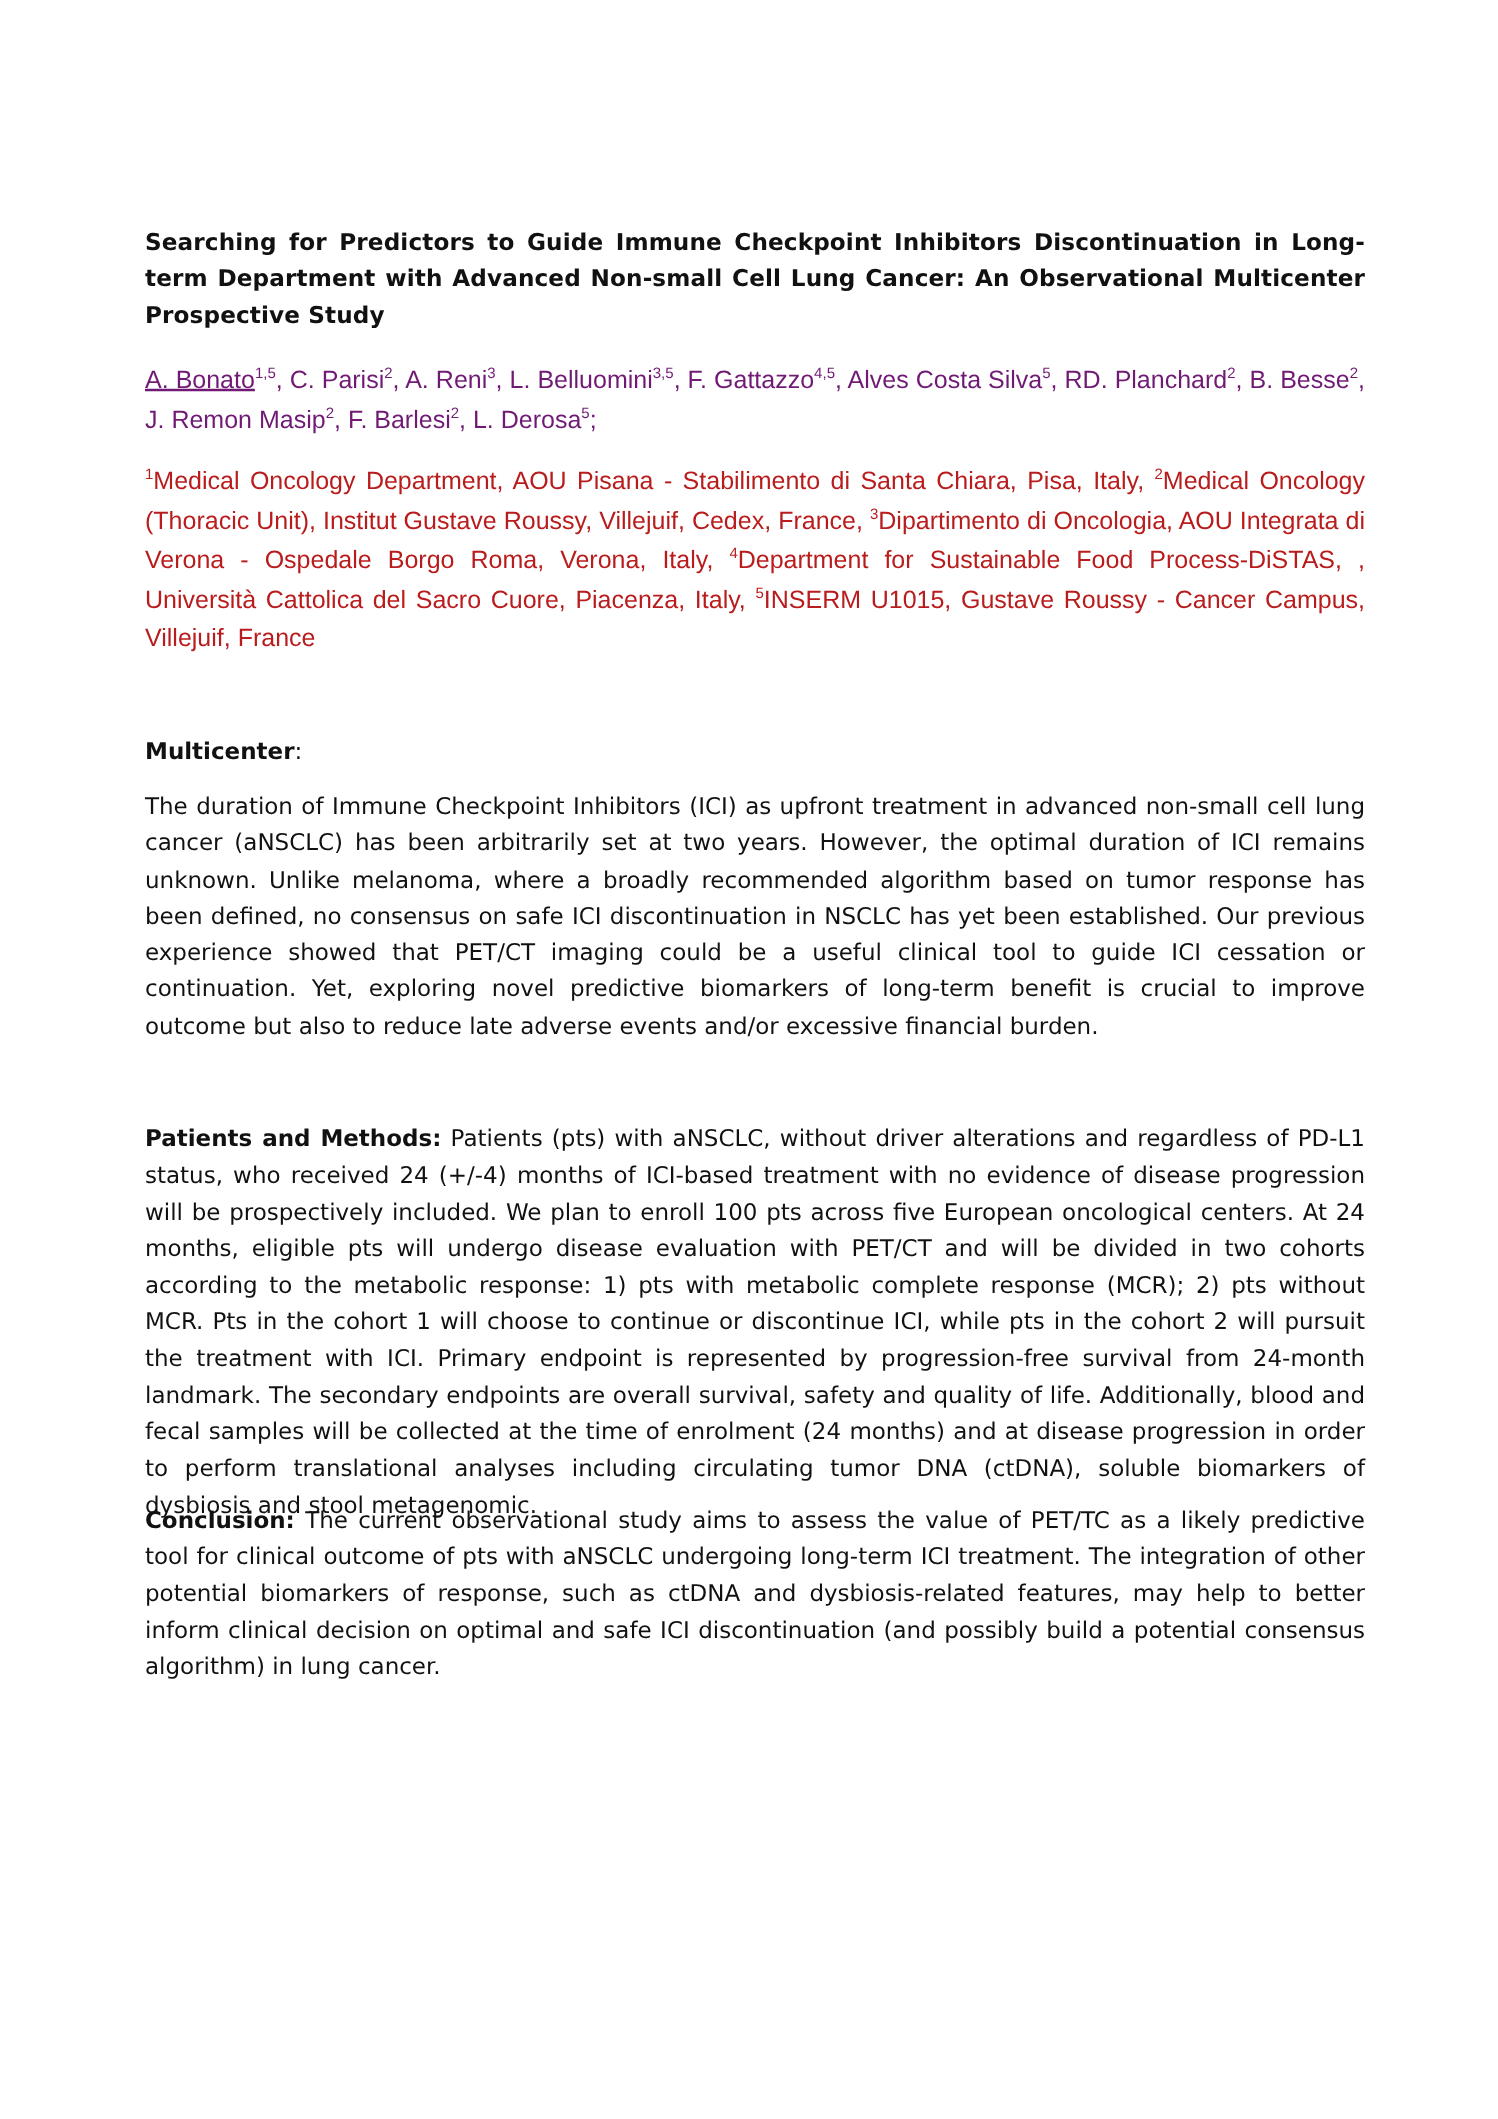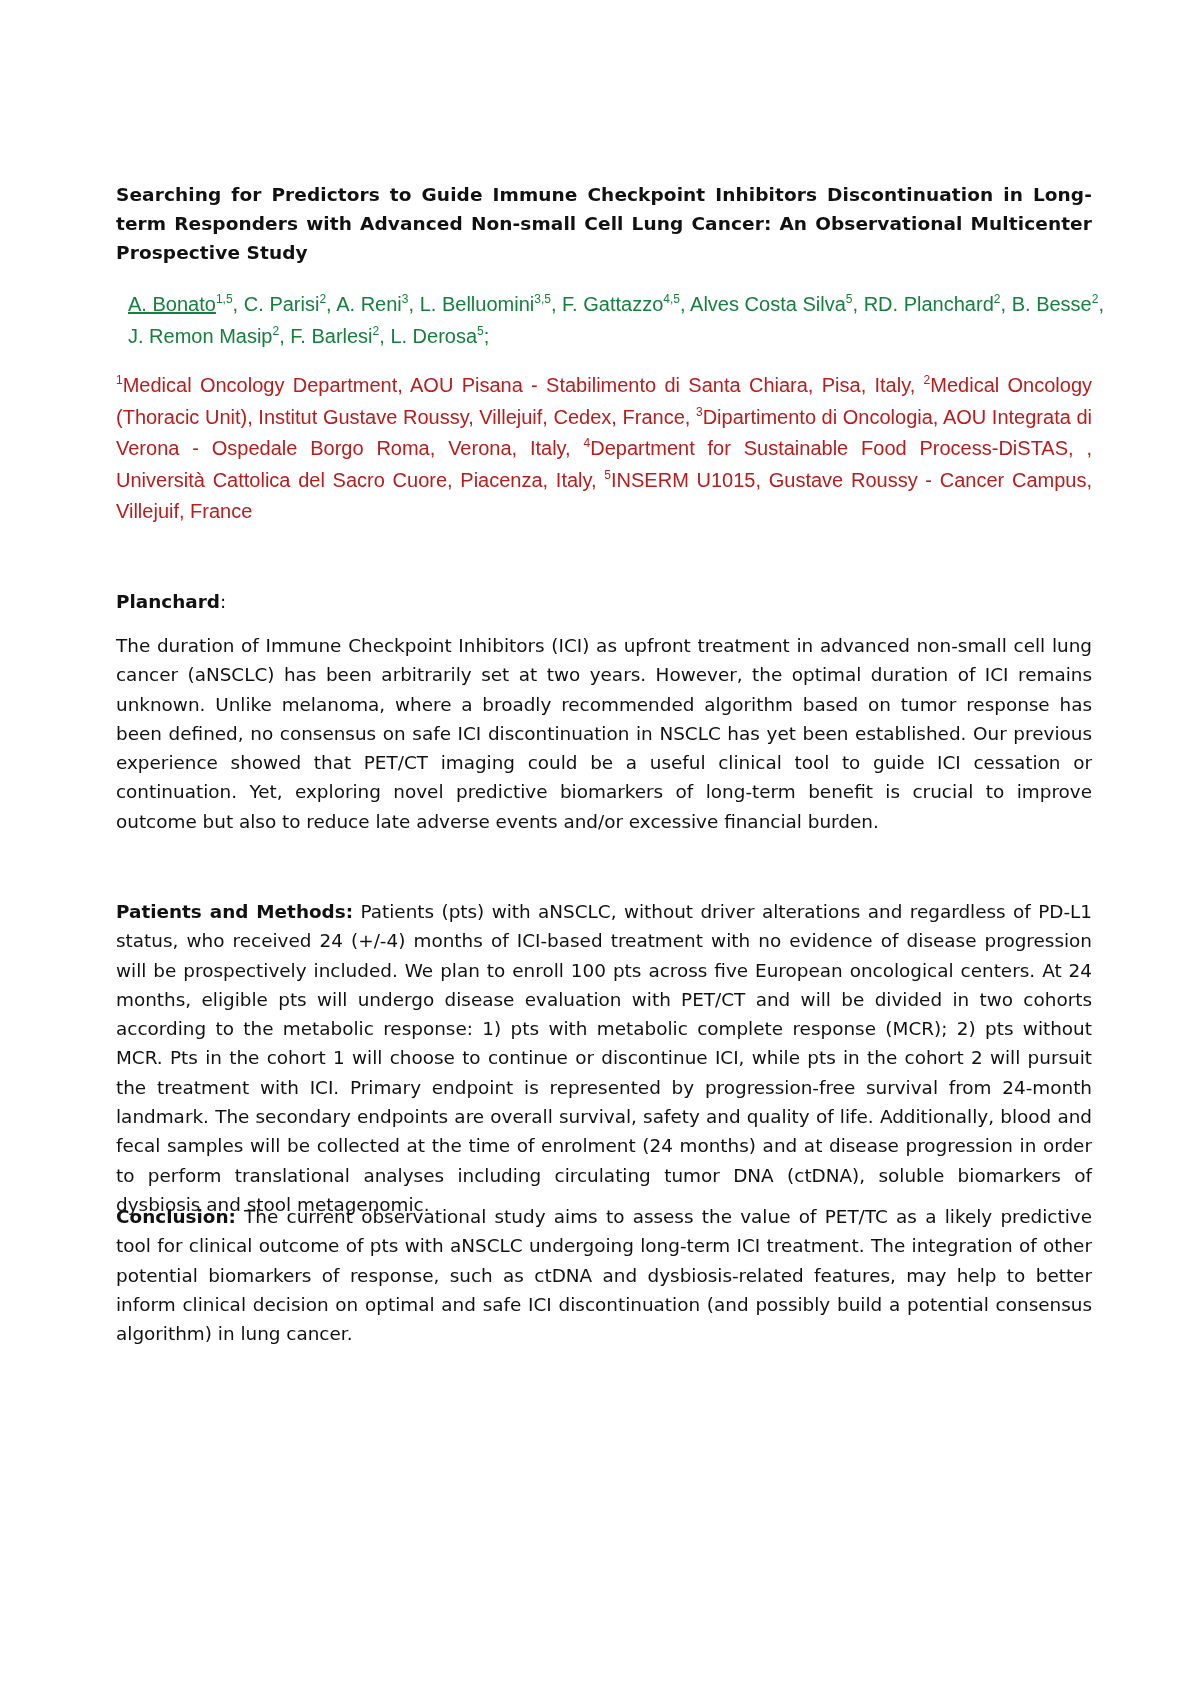--- a/index.html
+++ b/index.html
@@ -7,21 +7,21 @@
   .page { position: absolute; left: 116px; top: 0; width: 976px; color: #000; }
   .title {
     position: absolute; top: 180px; left: 0; width: 976px;
     font-family: "DejaVu Sans", sans-serif; font-weight: bold;
     font-size: 18.5px; line-height: 29px; text-align: justify; color: #111;
     letter-spacing: 0.1px;
   }
   .authors {
     position: absolute; top: 288px; left: 0; width: 976px;
     font-family: "Liberation Sans", sans-serif; font-size: 20px; line-height: 32px;
-    color: #15803d; text-align: justify; margin-left: 12px;
+    color: #701a75; text-align: justify;
   }
   .authors .presenting { text-decoration: underline; }
   .affiliations {
     position: absolute; top: 370px; left: 0; width: 976px;
     font-family: "Liberation Sans", sans-serif; font-size: 20px; line-height: 31.5px;
     color: #b91c1c; text-align: justify;
   }
   sup { font-size: 12px; line-height: 0; vertical-align: super; }
   .section {
     position: absolute; left: 0; width: 976px;
@@ -32,39 +32,39 @@
   .bg-heading { top: 587px; }
   .bg-body { top: 631px; }
   .methods { top: 897px; }
   .conclusion { top: 1190px; margin-top: 12px; }
 </style>
 </head>
 <body>
 
 <div class="page">
 
-  <div class="title">Searching for Predictors to Guide Immune Checkpoint Inhibitors Discontinuation in Long-term Responders with Advanced Non-small Cell Lung Cancer: An Observational Multicenter Prospective Study</div>
+  <div class="title">Searching for Predictors to Guide Immune Checkpoint Inhibitors Discontinuation in Long-term Department with Advanced Non-small Cell Lung Cancer: An Observational Multicenter Prospective Study</div>
 
   <div class="authors">
     <span><span class="presenting">A. Bonato</span><sup>1,5</sup><span>, </span></span>
     <span><span>C. Parisi</span><sup>2</sup><span>, </span></span>
     <span><span>A. Reni</span><sup>3</sup><span>, </span></span>
     <span><span>L. Belluomini</span><sup>3,5</sup><span>, </span></span>
     <span><span>F. Gattazzo</span><sup>4,5</sup><span>, </span></span>
     <span><span>Alves Costa Silva</span><sup>5</sup><span>,  </span></span>
     <span><span>RD. Planchard</span><sup>2</sup><span>, </span></span>
     <span><span>B. Besse</span><sup>2</sup><span>,  </span></span>
     <span><span>J. Remon Masip</span><sup>2</sup><span>, </span></span>
     <span><span>F. Barlesi</span><sup>2</sup><span>, </span></span>
     <span><span>L. Derosa</span><sup>5</sup><span>;</span></span>
   </div>
 
   <div class="affiliations"><sup>1</sup><span>Medical Oncology Department, AOU Pisana - Stabilimento di Santa Chiara, Pisa, Italy, </span><sup>2</sup><span>Medical Oncology (Thoracic Unit), Institut Gustave Roussy, Villejuif, Cedex, France, </span><sup>3</sup><span>Dipartimento di Oncologia, AOU Integrata di Verona - Ospedale Borgo Roma, Verona, Italy, </span><sup>4</sup><span>Department for Sustainable Food Process-DiSTAS, , Università Cattolica del Sacro Cuore, Piacenza, Italy, </span><sup>5</sup><span>INSERM U1015, Gustave Roussy - Cancer Campus, Villejuif, France</span></div>
 
-  <div class="section bg-heading"><b>Planchard</b><span>:</span></div>
+  <div class="section bg-heading"><b>Multicenter</b><span>:</span></div>
 
   <div class="section bg-body">The duration of Immune Checkpoint Inhibitors (ICI) as upfront treatment in advanced non-small cell lung cancer (aNSCLC) has been arbitrarily set at two years. However, the optimal duration of ICI remains unknown. Unlike melanoma, where a broadly recommended algorithm based on tumor response has been defined, no consensus on safe ICI discontinuation in NSCLC has yet been established. Our previous experience showed that PET/CT imaging could be a useful clinical tool to guide ICI cessation or continuation. Yet, exploring novel predictive biomarkers of long-term benefit is crucial to improve outcome but also to reduce late adverse events and/or excessive financial burden.</div>
 
   <div class="section methods"><b>Patients and Methods:</b><span> Patients (pts) with aNSCLC, without driver alterations and regardless of PD-L1 status, who received 24 (+/-4) months of ICI-based treatment with no evidence of disease progression will be prospectively included. We plan to enroll 100 pts across five European oncological centers.  At 24 months, eligible pts will undergo disease evaluation with PET/CT and will be divided in two cohorts according to the metabolic response: 1) pts with metabolic complete response (MCR); 2) pts without MCR. Pts in the cohort 1 will choose to continue or discontinue ICI, while pts in the cohort 2 will pursuit the treatment with ICI. Primary endpoint is represented by progression-free survival from 24-month landmark. The secondary endpoints are overall survival, safety and quality of life. Additionally, blood and fecal samples will be collected at the time of enrolment (24 months) and at disease progression in order to perform translational analyses including circulating tumor DNA (ctDNA), soluble biomarkers of dysbiosis and stool metagenomic.</span></div>
 
   <div class="section conclusion"><b>Conclusion:</b><span> The current observational study aims to assess the value of PET/TC as a likely predictive tool for clinical outcome of pts with aNSCLC undergoing long-term ICI treatment. The integration of other potential biomarkers of response, such as ctDNA and dysbiosis-related features, may help to better inform clinical decision on optimal and safe ICI discontinuation (and possibly build a potential consensus algorithm) in lung cancer.</span></div>
 
 </div>
 
 </body></html>

